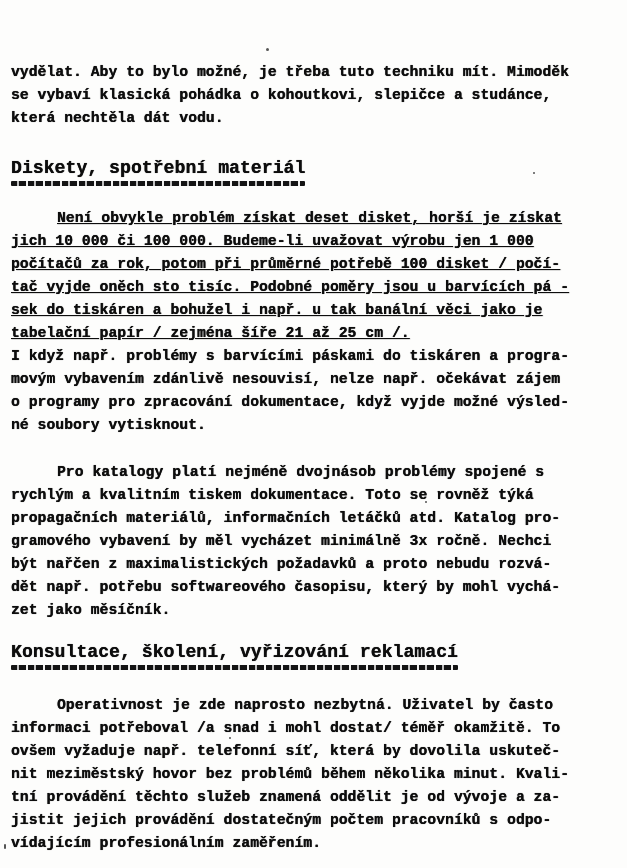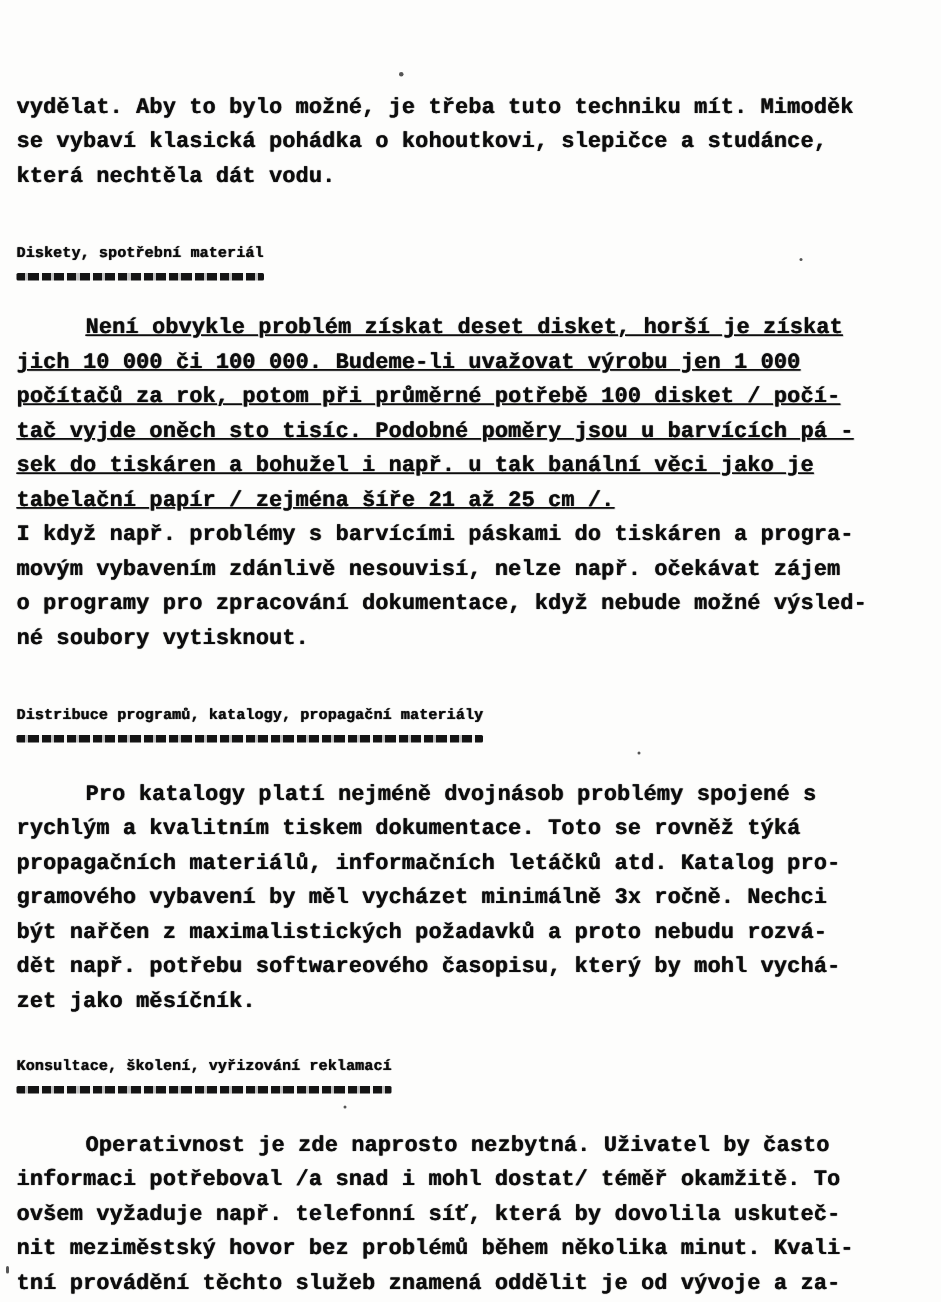--- a/index.html
+++ b/index.html
@@ -32,21 +32,21 @@
     margin: 0;
     white-space: pre-line;
   }
   .para.indent {
     text-indent: 46px;
   }
   .gap-sm { margin-top: 21px; text-decoration: underline; }
   .gap-md { margin-top: 24px; font-family: Liberation Mono, monospace; }
   .heading {
     margin: 0;
-    font-size: 10px;
+    font-size: 18px;
     font-weight: bold;
     display: inline-block;
     line-height: 23px;
     font-family: Liberation Mono, monospace;
   }
   .heading-wrap {
     margin: 0;
   }
   .heading-wrap.gap-lg { margin-top: 27px; }
   .heading-wrap.gap-xl { margin-top: 19px; }
@@ -85,26 +85,23 @@
 
   <p class="para indent gap-sm">Není obvykle problém získat deset disket, horší je získat
 jich 10 000 či 100 000. Budeme-li uvažovat výrobu jen 1 000
 počítačů za rok, potom při průměrné potřebě 100 disket / počí-
 tač vyjde oněch sto tisíc. Podobné poměry jsou u barvících pá -
 sek do tiskáren a bohužel i např. u tak banální věci jako je
 tabelační papír / zejména šíře 21 až 25 cm /.</p>
 
   <p class="para">I když např. problémy s barvícími páskami do tiskáren a progra-
 movým vybavením zdánlivě nesouvisí, nelze např. očekávat zájem
-o programy pro zpracování dokumentace, když nebude možné výsled-
+o programy pro zpracování dokumentace, když vyjde možné výsled-
 né soubory vytisknout.</p>
 
-  <div class="heading-wrap gap-lg">
-    <h2 class="heading"><span>Distribuce programů, katalogy, propagační materiály</span><span class="rule"></span></h2>
-  </div>
 
   <p class="para indent gap-md">Pro katalogy platí nejméně dvojnásob problémy spojené s
 rychlým a kvalitním tiskem dokumentace. Toto se rovněž týká
 propagačních materiálů, informačních letáčků atd. Katalog pro-
 gramového vybavení by měl vycházet minimálně 3x ročně. Nechci
 být nařčen z maximalistických požadavků a proto nebudu rozvá-
 dět např. potřebu softwareového časopisu, který by mohl vychá-
 zet jako měsíčník.</p>
 
   <div class="heading-wrap gap-xl">

